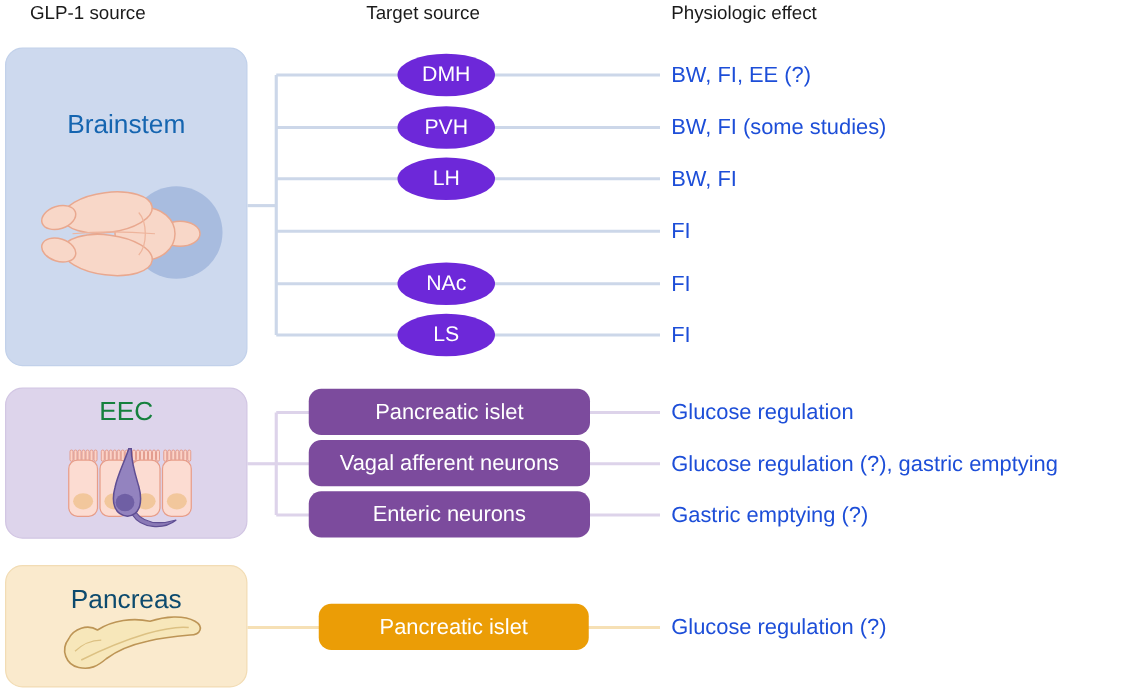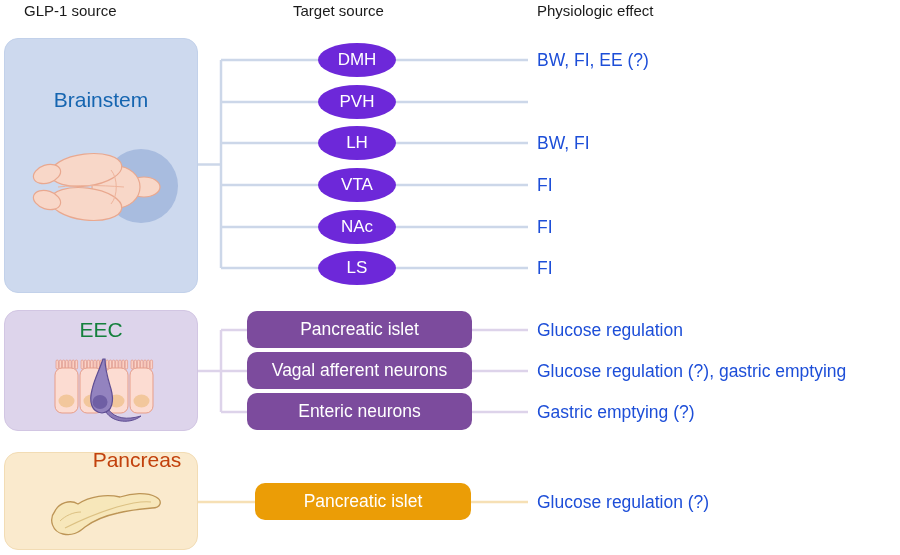--- a/index.html
+++ b/index.html
@@ -8,21 +8,21 @@
     font-family:"Liberation Sans", sans-serif; overflow:hidden;
   }
   .hdr { position:absolute; top:2px; font-size:15px; color:#1a1a1a; white-space:nowrap; z-index:3; }
   .src-box { position:absolute; left:4px; width:194px; border-radius:14px; box-sizing:border-box; z-index:2; }
   .box-brainstem { top:38px;  height:255px; background:#cdd9ee; border:1.5px solid #c2d1ea; }
   .box-eec      { top:310px; height:121px; background:#ddd4eb; border:1.5px solid #d2c6e3; }
   .box-pancreas { top:452px; height:98px;  background:#faeacd; border:1.5px solid #f2dcb4; }
   .src-label { position:absolute; left:4px; width:194px; text-align:center; font-size:21px; z-index:4; white-space:nowrap; }
   .lbl-brainstem { top:88px;  color:#1565b0; }
   .lbl-eec      { top:318px; color:#15803d; }
-  .lbl-pancreas { top:448px; color:#c2410c;padding-left:36px; }
+  .lbl-pancreas { top:468px; color:#0c4a6e; }
   .connectors { position:absolute; left:0; top:0; z-index:1; }
   .pill {
     position:absolute; display:flex; align-items:center; justify-content:center;
     color:#ffffff; z-index:3; white-space:nowrap;
   }
   .oval  { left:318px; width:78px;  height:34px; border-radius:50%;  background:#6d28d9; font-size:17px; }
   .prect { left:247px; width:225px; height:37px; border-radius:10px; background:#7c4b9d; font-size:17.5px; }
   .orect { left:255px; width:216px; height:37px; border-radius:10px; background:#eb9d06; font-size:17.5px; }
   .effect {
     position:absolute; left:537px; transform:translateY(-50%);
@@ -121,31 +121,31 @@
 
   <svg class="illus" style="left:45px;top:488px" width="125" height="60" viewBox="0 0 125 60">
     <path d="M18,46 C8,44 3,32 10,23 C14,15 25,11 33,16 C45,8 62,6 75,9 C87,5 102,4 111,9 C118,13 116,20 107,20 C95,21 85,22 73,25 C59,28 48,33 40,39 C33,45 27,48 18,46 Z" fill="#f7e7ba" stroke="#bd9556" stroke-width="1.3" stroke-linejoin="round"></path>
     <path d="M20,40 C34,33 52,25 72,19 C86,15 98,13 106,14" fill="none" stroke="#dcc183" stroke-width="1.2"></path>
     <path d="M15,33 C20,28 28,24 36,24" fill="none" stroke="#dcc183" stroke-width="1"></path>
   </svg>
 
   <div class="pill oval" style="top:43px">DMH</div>
   <div class="pill oval" style="top:85px">PVH</div>
   <div class="pill oval" style="top:126px">LH</div>
-  <div class="pill oval" style="top:168px">VTA</div>
   <div class="pill oval" style="top:210px">NAc</div>
   <div class="pill oval" style="top:251px">LS</div>
 
   <div class="pill prect" style="top:311px">Pancreatic islet</div>
   <div class="pill prect" style="top:352px">Vagal afferent neurons</div>
   <div class="pill prect" style="top:393px">Enteric neurons</div>
 
   <div class="pill orect" style="top:483px">Pancreatic islet</div>
 
   <div class="effect" style="top:60px">BW, FI, EE (?)</div>
+  <div class="effect" style="top:102px">BW, FI (some studies)</div>
   <div class="effect" style="top:143px">BW, FI</div>
   <div class="effect" style="top:185px">FI</div>
   <div class="effect" style="top:227px">FI</div>
   <div class="effect" style="top:268px">FI</div>
   <div class="effect" style="top:330px">Glucose regulation</div>
   <div class="effect" style="top:371px">Glucose regulation (?), gastric emptying</div>
   <div class="effect" style="top:412px">Gastric emptying (?)</div>
   <div class="effect" style="top:502px">Glucose regulation (?)</div>
 
 </div>

